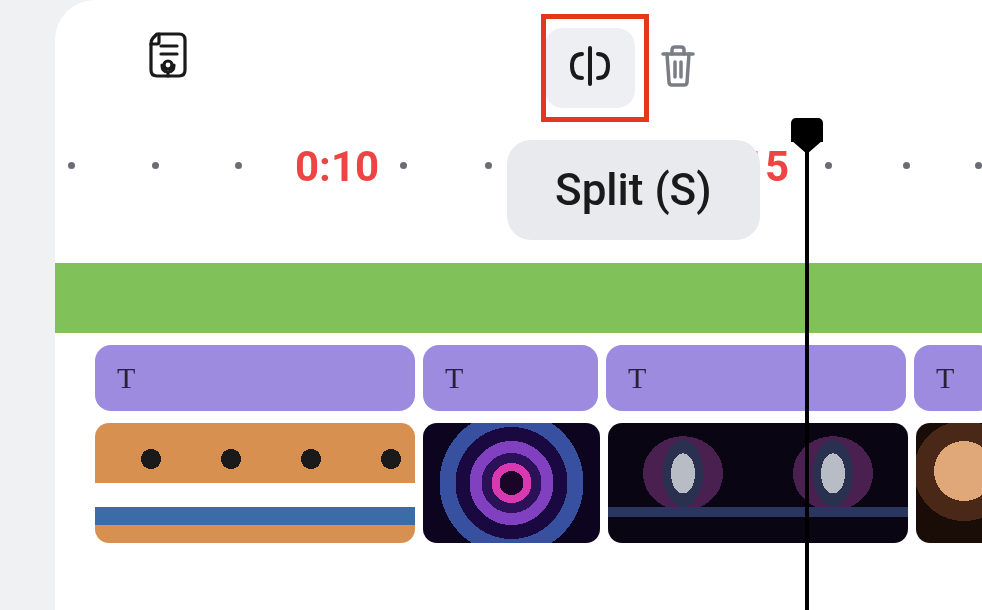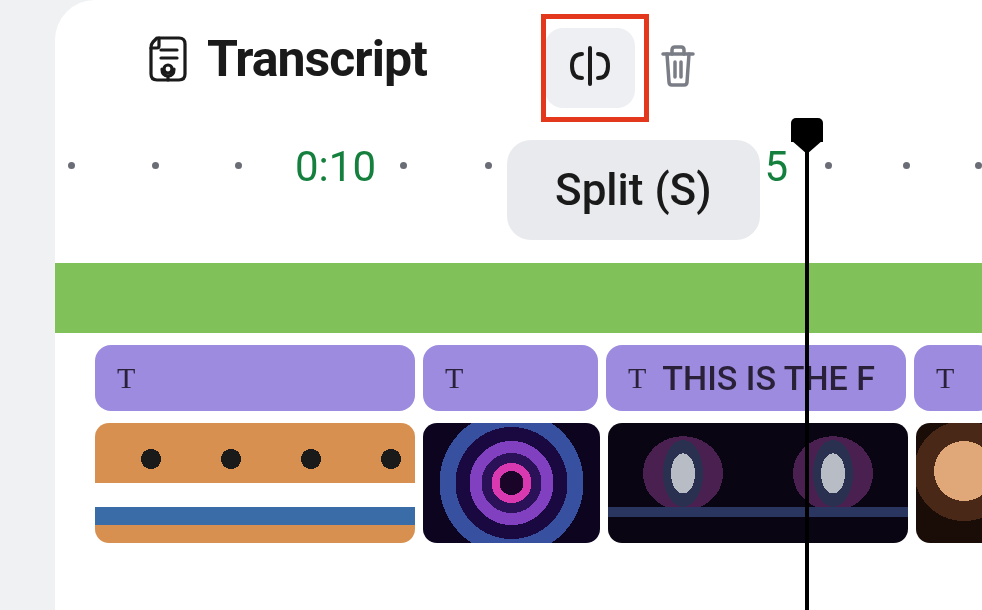--- a/index.html
+++ b/index.html
@@ -95,22 +95,22 @@
     position: absolute;
     width: 7px;
     height: 7px;
     background: #6a6d75;
     border-radius: 50%;
     top: 12px;
   }
   .ruler-label {
     position: absolute;
     font-size: 42px;
-    color: #15803d;
-    font-weight: 400;
+    color: #ef4444;
+    font-weight: 700;
     top: -8px;
   }
   .playhead {
     position: absolute;
     left: 750px;
     top: 118px;
     width: 4px;
     bottom: 0;
     background: #000;
     z-index: 40;
@@ -229,21 +229,20 @@
       <svg width="44" height="50" viewBox="0 0 44 50" fill="none" stroke="#1a1a1a" stroke-width="3.2" stroke-linecap="round" stroke-linejoin="round">
         <path d="M12 4 H34 Q40 4 40 10 V40 Q40 46 34 46 H12 Q6 46 6 40 V14 Q6 10 8 8 L12 4 Z"></path>
         <path d="M6 14 H12 Q14 14 14 12 V4"></path>
         <path d="M16 16 H32"></path>
         <path d="M16 24 H32"></path>
         <circle cx="23" cy="35" r="4"></circle>
         <path d="M17 35 Q17 42 23 42 Q29 42 29 35"></path>
         <path d="M23 42 V46"></path>
       </svg>
     </span>
-    <span class="header-title">Transcript</span>
   </div>
 
   <div class="toolbar">
     <div class="split-button">
       <span>
         <svg width="52" height="52" viewBox="0 0 52 52" fill="none" stroke="#1a1a1a" stroke-width="4" stroke-linecap="round">
           <path d="M26 8 V44"></path>
           <path d="M18 14 Q8 14 8 26 Q8 38 18 38"></path>
           <path d="M34 14 Q44 14 44 26 Q44 38 34 38"></path>
         </svg>
@@ -282,21 +281,20 @@
 
   <div class="text-track">
       <div class="text-clip" style="width: 320px;">
         <span class="t-icon">T</span>
       </div>
       <div class="text-clip" style="width: 175px;">
         <span class="t-icon">T</span>
       </div>
       <div class="text-clip" style="width: 300px;">
         <span class="t-icon">T</span>
-        <span>THIS IS THE F</span>
       </div>
       <div class="text-clip" style="width: 80px;">
         <span class="t-icon">T</span>
         <span></span>
       </div>
     </div>
 
   <div class="video-track">
       <div class="video-clip">
         <div class="thumb thumb-studio"></div>

